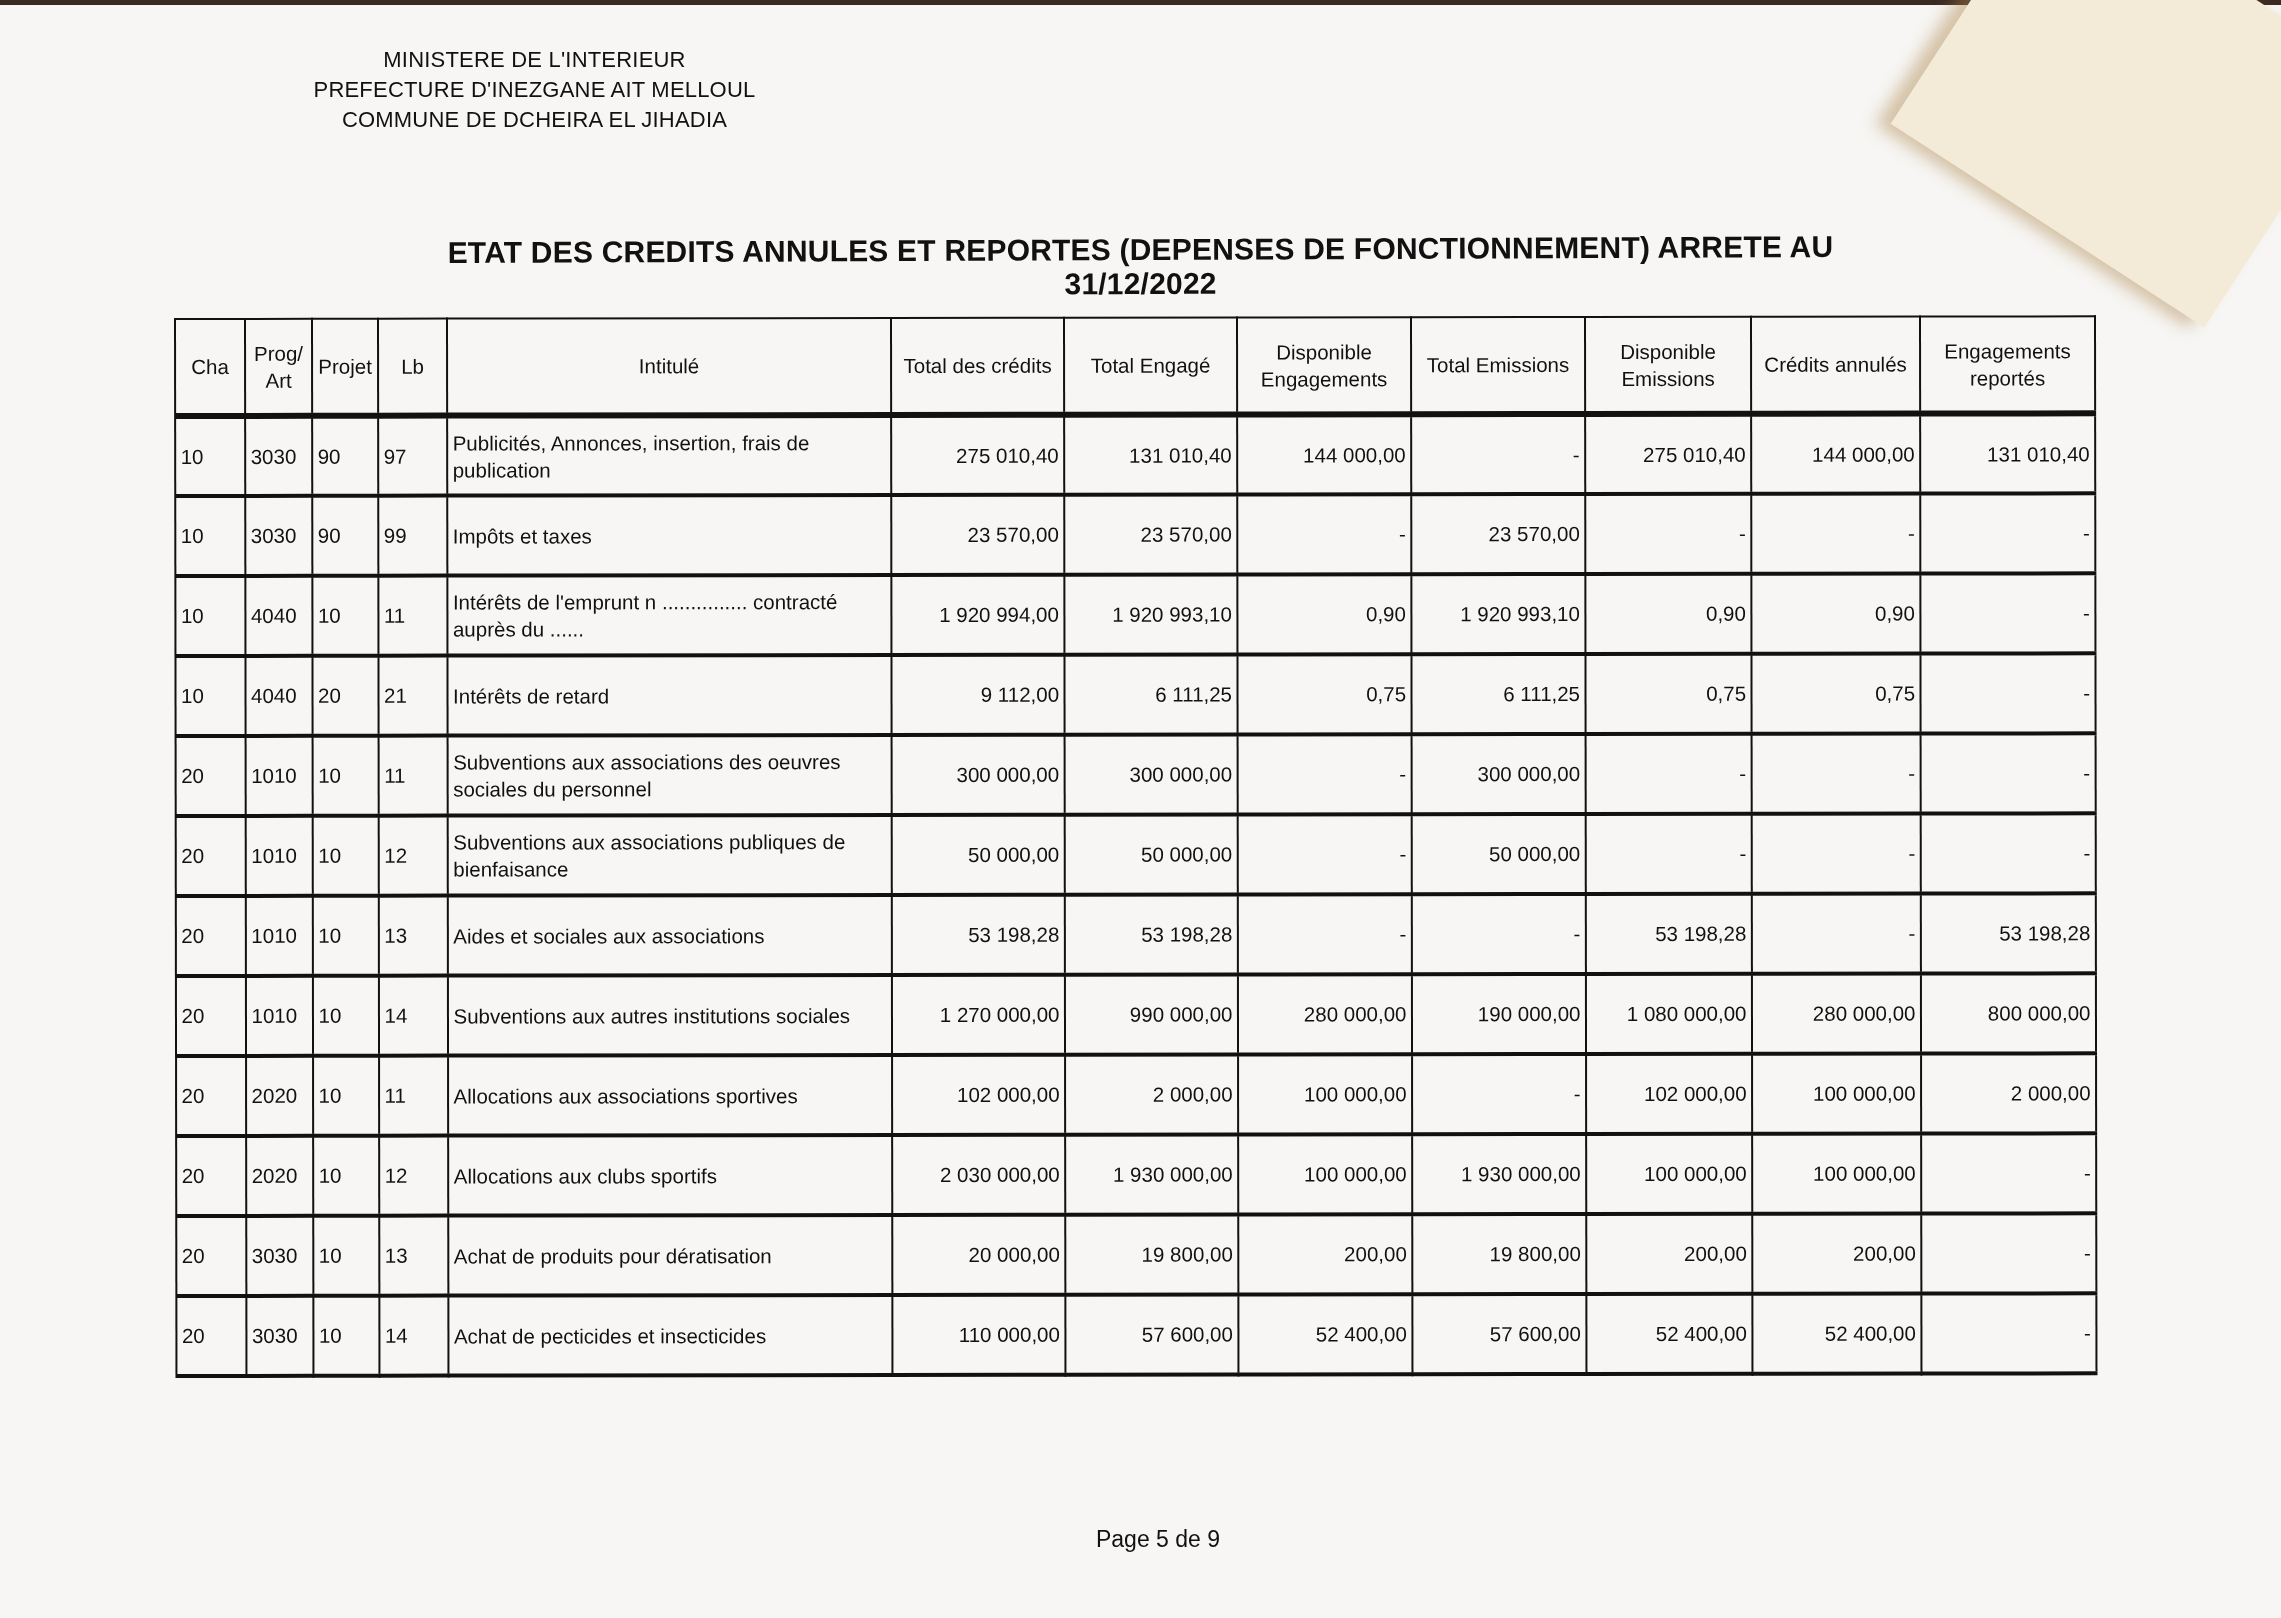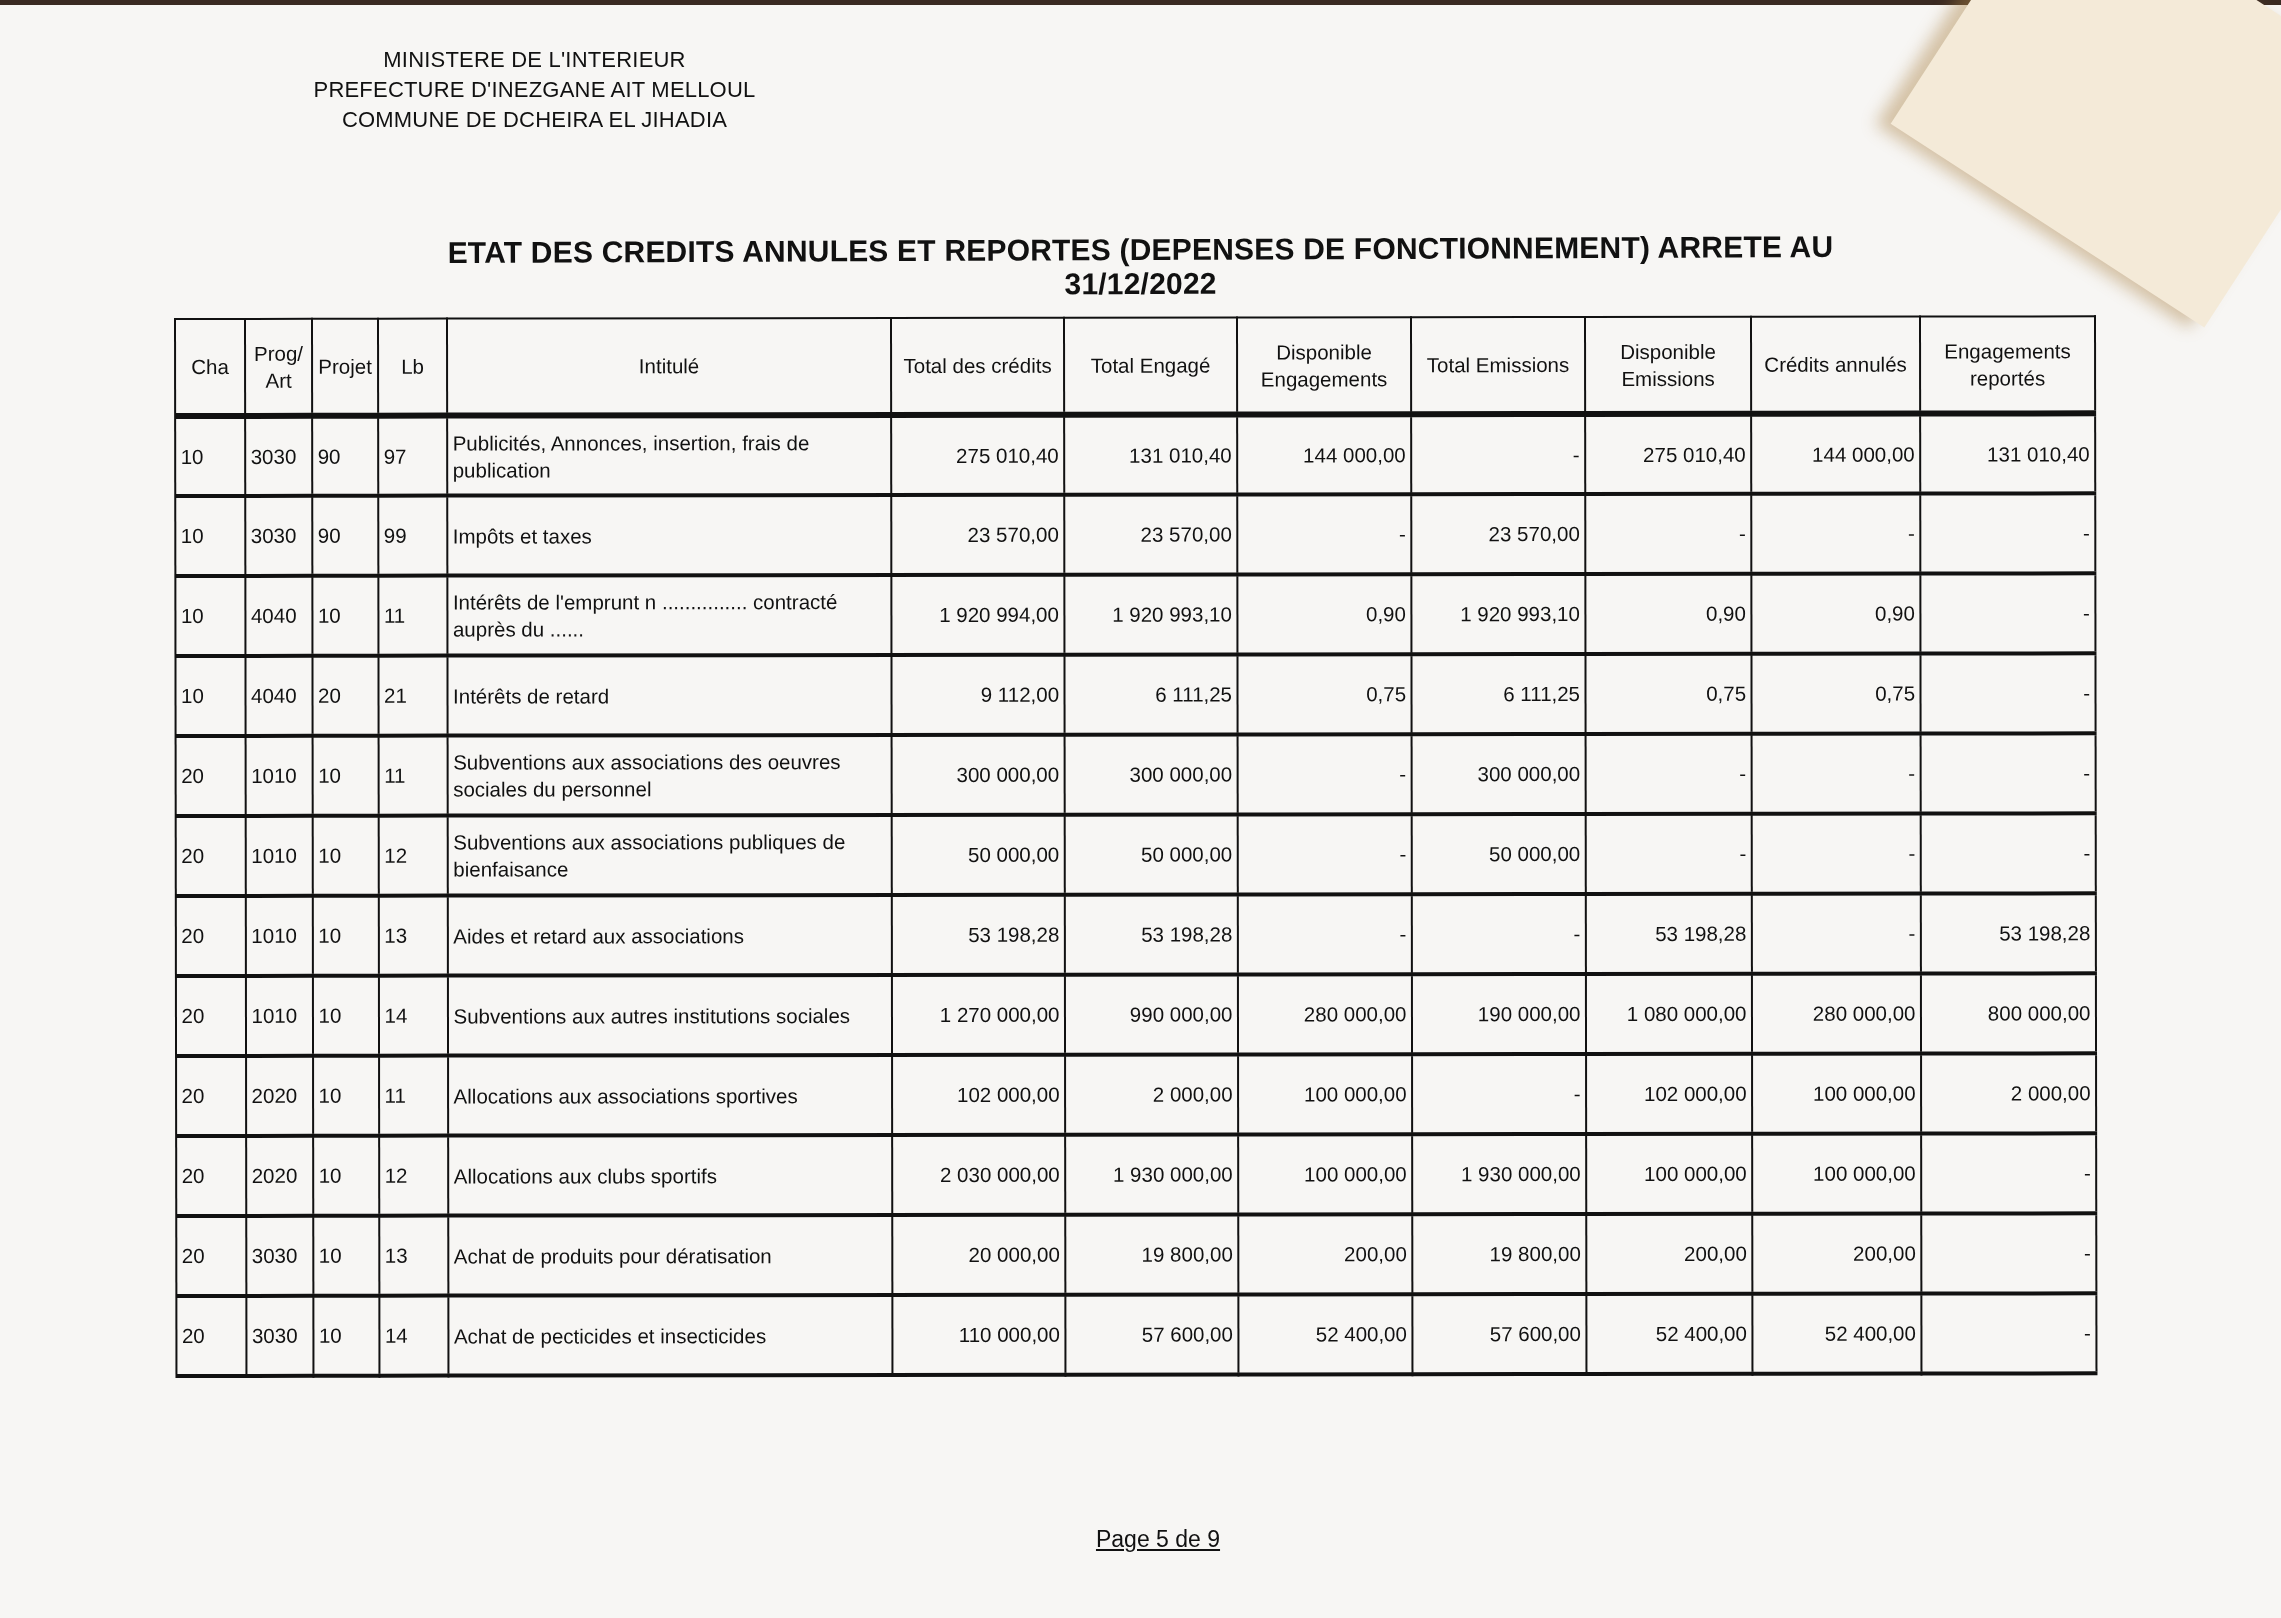--- a/index.html
+++ b/index.html
@@ -31,21 +31,21 @@
     border:2.7px solid #111; padding:0 4.5px; font-size:20.5px; font-weight:normal;
     background:transparent; overflow:hidden;
   }
   table.grid tr.head th { height:93px; text-align:center; line-height:27px; }
   table.grid tr.head { border-bottom:6.2px solid #111; }
   table.grid tbody tr { height:80px; border-bottom:4.5px solid #111; }
   td.code { text-align:left; }
   td.label { text-align:left; line-height:27px; padding-left:3.6px; }
   td.num { text-align:right; padding-right:2.7px; }
   .footer {
-    position:absolute; left:980px; top:1526px; width:356px; text-align:center; font-size:23px;text-decoration:underline;
+    position:absolute; left:980px; top:1526px; width:356px; text-align:center; font-size:23px;
   }
 </style>
 </head>
 <body>
 
 <div class="topbar"></div>
 <div class="corner"></div>
 
 <div class="letterhead">
   <div>MINISTERE DE L'INTERIEUR</div>
@@ -169,21 +169,21 @@
         <td class="num">50 000,00</td>
         <td class="num">-</td>
         <td class="num">-</td>
         <td class="num">-</td>
       </tr>
       <tr>
         <td class="code">20</td>
         <td class="code">1010</td>
         <td class="code">10</td>
         <td class="code">13</td>
-        <td class="label">Aides et retard aux associations</td>
+        <td class="label">Aides et sociales aux associations</td>
         <td class="num">53 198,28</td>
         <td class="num">53 198,28</td>
         <td class="num">-</td>
         <td class="num">-</td>
         <td class="num">53 198,28</td>
         <td class="num">-</td>
         <td class="num">53 198,28</td>
       </tr>
       <tr>
         <td class="code">20</td>

